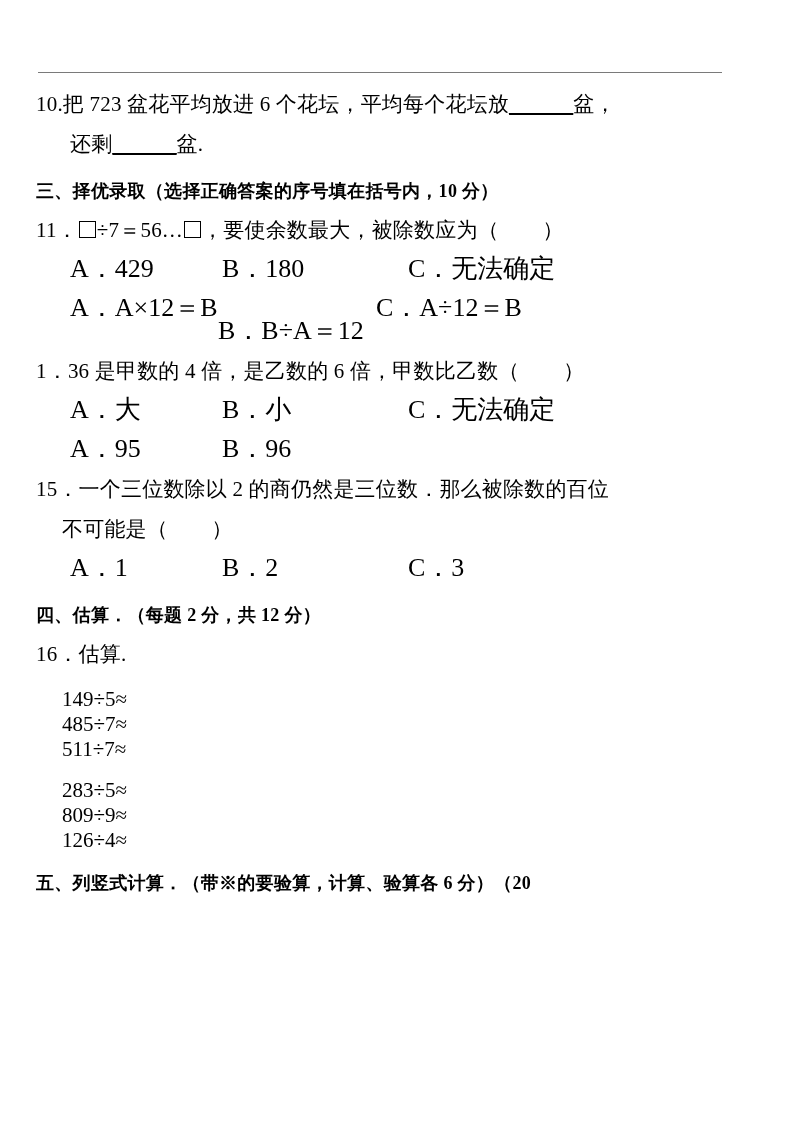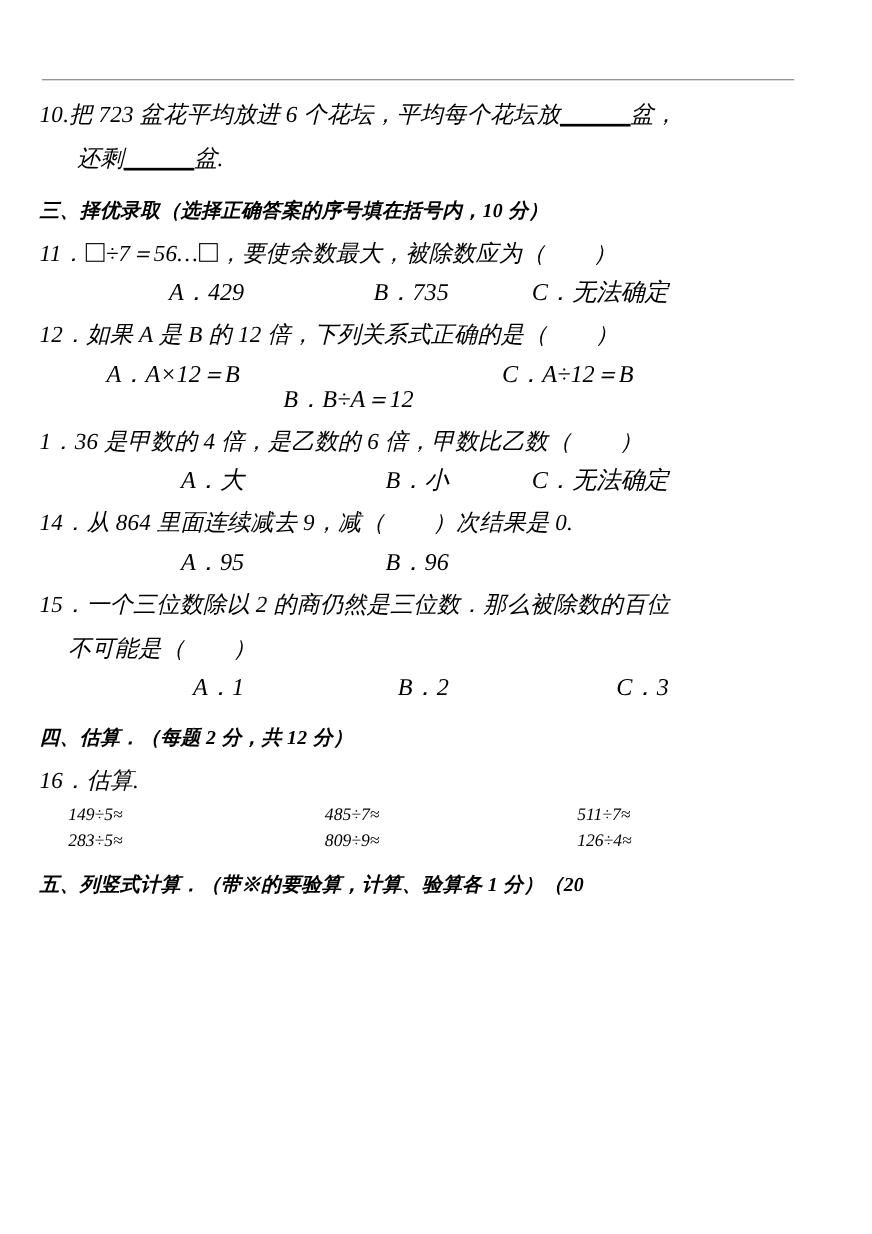--- a/index.html
+++ b/index.html
@@ -15,21 +15,20 @@
     position: relative;
     overflow: hidden;
   }
   .page {
     position: absolute;
     left: 0; top: 0;
     width: 785px;
     height: 1122px;
     padding: 0;
     box-sizing: border-box;
-    font-style: italic;
   }
   .content {
     position: absolute;
     left: 36px;
     top: 72px;
     width: 722px;
   }
   .top-rule {
     border-top: 1px solid #7a7a7a;
     width: 684px;
@@ -55,42 +54,42 @@
     font-weight: bold;
     font-size: 18px;
     margin: 18px 0 10px 0;
     letter-spacing: 0.3px;
     font-family: "Liberation Serif", "DejaVu Serif", serif;
   }
   .opts {
     display: flex;
     padding-left: 34px;
     margin: 4px 0 2px 0;
-    font-size: 22px;
-    text-align: right;
+    font-size: 26px;
   }
   .opts span.o {
     display: inline-block;
   }
   .opt-a { width: 152px; }
   .opt-b { width: 186px; }
   .opt-c { width: 200px; }
   .opts-13 .opt-a { width: 152px; }
   .opts-13 .opt-b { width: 186px; }
   .opts-12 .opt-a { width: 148px; }
   .opts-12 .opt-b { width: 158px; margin-top: 23px; }
   .opts-14 .opt-a { width: 152px; }
   .opts-14 .opt-b { width: 186px; }
   .opts-15 .opt-a { width: 152px; }
   .opts-15 .opt-b { width: 186px; }
   .est-row {
     display: flex;
     padding-left: 26px;
-    margin: 6px 0 4px 0;
-    font-size: 16px;
+    margin: 16px 0 4px 0;
+    font-size: 21px;
+    flex-direction: column;
   }
   .est-cell {
     width: 236px;
   }
   .est-cell.mid { width: 232px; }
   .blank-u {
     text-decoration: underline;
   }
   .sq {
     display: inline-block;
@@ -112,41 +111,39 @@
     <div class="line q-line"><span>10.把 723 盆花平均放进 6 个花坛</span><span>，平均每个花坛放</span><span class="blank-u">______</span><span>盆，</span></div>
 
     <div class="line q-line indent"><span>还剩</span><span class="blank-u">______</span><span>盆.</span></div>
 
     <div class="section-head">三、择优录取（选择正确答案的序号填在括号内，10 分）</div>
 
     <div class="line q-line"><span>11．</span><span class="sq"></span><span>÷7＝56…</span><span class="sq"></span><span>，要使余数最大，被除数应为（        ）</span></div>
 
     <div class="opts opts-11">
       <span class="o opt-a">A．429</span>
-      <span class="o opt-b">B．735</span>
+      <span class="o opt-b">B．180</span>
       <span class="o opt-c">C．无法确定</span>
     </div>
 
-    <div class="line q-line"><span>12．</span><span>如果 A 是 B 的 12 倍，下列关系式正确的是（        ）</span></div>
 
     <div class="opts opts-12">
       <span class="o opt-a">A．A×12＝B</span>
       <span class="o opt-b">B．B÷A＝12</span>
       <span class="o opt-c">C．A÷12＝B</span>
     </div>
 
     <div class="line q-line"><span>1．</span><span>36 是甲数的 4 倍，是乙数的 6 倍，甲数比乙数（        ）</span></div>
 
     <div class="opts opts-13">
       <span class="o opt-a">A．大</span>
       <span class="o opt-b">B．小</span>
       <span class="o opt-c">C．无法确定</span>
     </div>
 
-    <div class="line q-line"><span>14．</span><span>从 864 里面连续减去 9，减（        ）次结果是 0.</span></div>
 
     <div class="opts opts-14">
       <span class="o opt-a">A．95</span>
       <span class="o opt-b">B．96</span>
     </div>
 
     <div class="line q-line"><span>15．</span><span>一个三位数除以 2 的商仍然是三位数．那么被除数的百位</span></div>
     <div class="line q-line indent2">不可能是（        ）</div>
 
     <div class="opts opts-15">
@@ -164,16 +161,16 @@
       <span class="est-cell mid">485÷7≈</span>
       <span class="est-cell">511÷7≈</span>
     </div>
 
     <div class="est-row">
       <span class="est-cell">283÷5≈</span>
       <span class="est-cell mid">809÷9≈</span>
       <span class="est-cell">126÷4≈</span>
     </div>
 
-    <div class="section-head">五、列竖式计算．（带※的要验算，计算、验算各 1 分）（20</div>
+    <div class="section-head">五、列竖式计算．（带※的要验算，计算、验算各 6 分）（20</div>
 
   </div>
 </div>
 
 </body></html>

